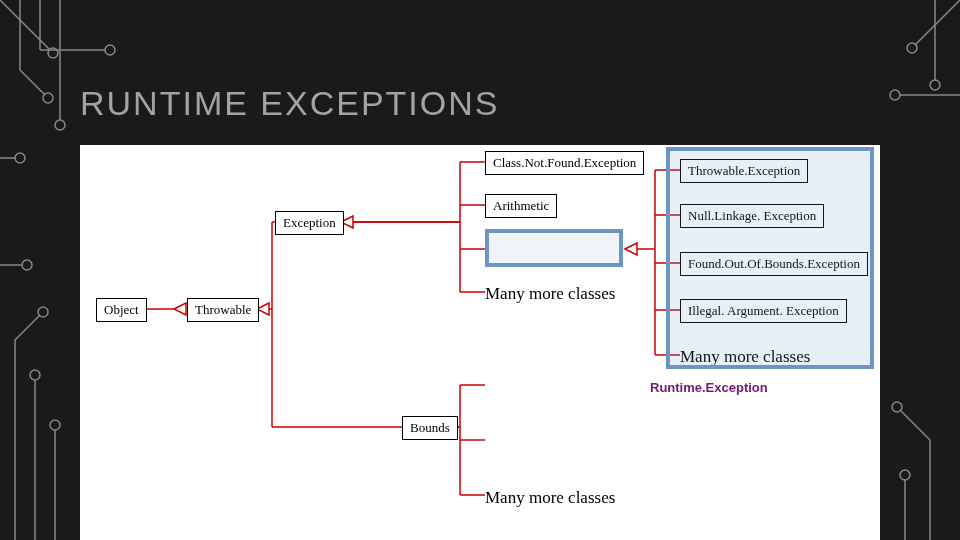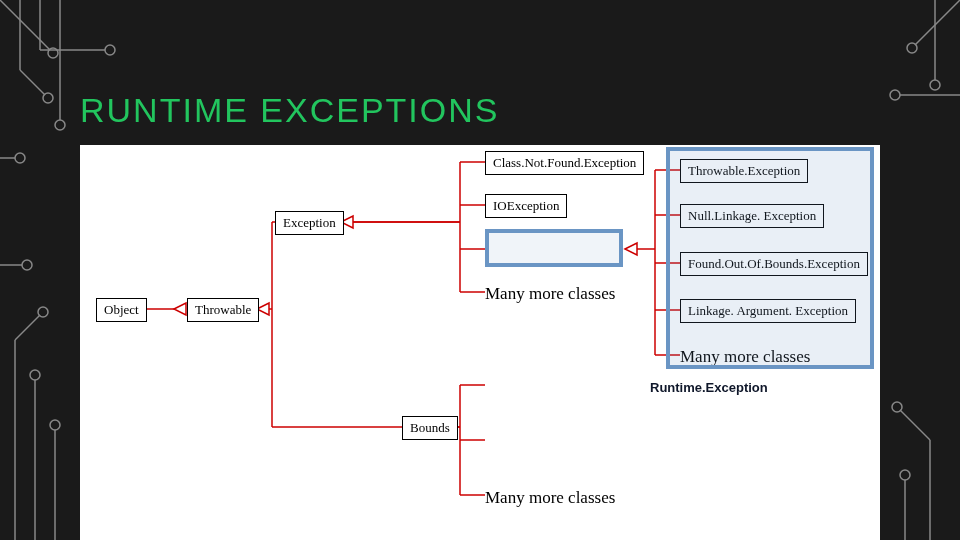--- a/index.html
+++ b/index.html
@@ -1,29 +1,29 @@
 <!DOCTYPE html>
 <html><head>
 <meta charset="utf-8">
 <style>
 *{margin:0;padding:0;box-sizing:border-box}
 body{width:960px;height:540px;background:#1a1a1a;font-family:Arial,sans-serif;position:relative;overflow:hidden}
 .circuit{position:absolute;pointer-events:none}
 .circuit line{stroke:#888;stroke-width:1.5}
 .circuit circle{fill:none;stroke:#888;stroke-width:1.5}
-.title{position:absolute;top:91px;left:80px;color:#22c55e;font-size:34px;font-weight:400;letter-spacing:2px}
+.title{position:absolute;top:84px;left:80px;color:#a3a3a3;font-size:34px;font-weight:400;letter-spacing:2px}
 .diagram{position:absolute;top:145px;left:80px;width:800px;height:395px;background:#fff}
 .box{position:absolute;background:#fff;border:1px solid #000;padding:3px 7px;font-family:'Times New Roman',serif;font-size:13px;white-space:nowrap}
 .txt{position:absolute;font-family:'Times New Roman',serif;font-size:17px;white-space:nowrap}
 svg.lines{position:absolute;top:0;left:0;width:100%;height:100%;pointer-events:none}
 svg.lines line{stroke:#c00;stroke-width:1.5}
 svg.lines polygon{fill:#fff;stroke:#c00;stroke-width:1.5}
 .hl-box{position:absolute;border:4px solid #6a95c4;background:rgba(106,149,196,0.1)}
 .hl-group{position:absolute;border:4px solid #6a95c4;background:rgba(106,149,196,0.15)}
-.caption{position:absolute;font-family:Arial,sans-serif;font-size:13px;font-weight:bold;color:#0f172a}
+.caption{position:absolute;font-family:Arial,sans-serif;font-size:13px;font-weight:bold;color:#701a75}
 </style>
 </head>
 <body>
 
 <svg class="circuit" width="960" height="540">
 <line x1="0" y1="0" x2="50" y2="50"></line>
     <circle cx="53" cy="53" r="5"></circle>
 <line x1="20" y1="0" x2="20" y2="70"></line>
     <line x1="20" y1="70" x2="45" y2="95"></line>
     <circle cx="48" cy="98" r="5"></circle>
@@ -92,25 +92,25 @@
 <line x1="575" y1="118" x2="600" y2="118"></line>
 <line x1="575" y1="165" x2="600" y2="165"></line>
 <line x1="575" y1="210" x2="600" y2="210"></line>
 </svg>
 
 <div class="box" style="left:16px;top:153px">Object</div>
 <div class="box" style="left:107px;top:153px">Throwable</div>
 <div class="box" style="left:195px;top:66px">Exception</div>
 <div class="box" style="left:322px;top:271px">Bounds</div>
 <div class="box" style="left:405px;top:6px">Class.Not.Found.Exception</div>
-<div class="box" style="left:405px;top:49px">IOException</div>
+<div class="box" style="left:405px;top:49px">Arithmetic</div>
 <div class="txt" style="left:405px;top:139px">Many more classes</div>
 <div class="txt" style="left:405px;top:343px">Many more classes</div>
 <div class="box" style="left:600px;top:14px">Throwable.Exception</div>
 <div class="box" style="left:600px;top:59px">Null.Linkage. Exception</div>
 <div class="box" style="left:600px;top:107px">Found.Out.Of.Bounds.Exception</div>
-<div class="box" style="left:600px;top:154px">Linkage. Argument. Exception</div>
+<div class="box" style="left:600px;top:154px">Illegal. Argument. Exception</div>
 <div class="txt" style="left:600px;top:202px">Many more classes</div>
 
 <div class="hl-box" style="left:405px;top:84px;width:138px;height:38px"></div>
 <div class="hl-group" style="left:586px;top:2px;width:208px;height:222px"></div>
 <div class="caption" style="left:570px;top:235px">Runtime.Exception</div>
 </div>
 
 </body></html>

